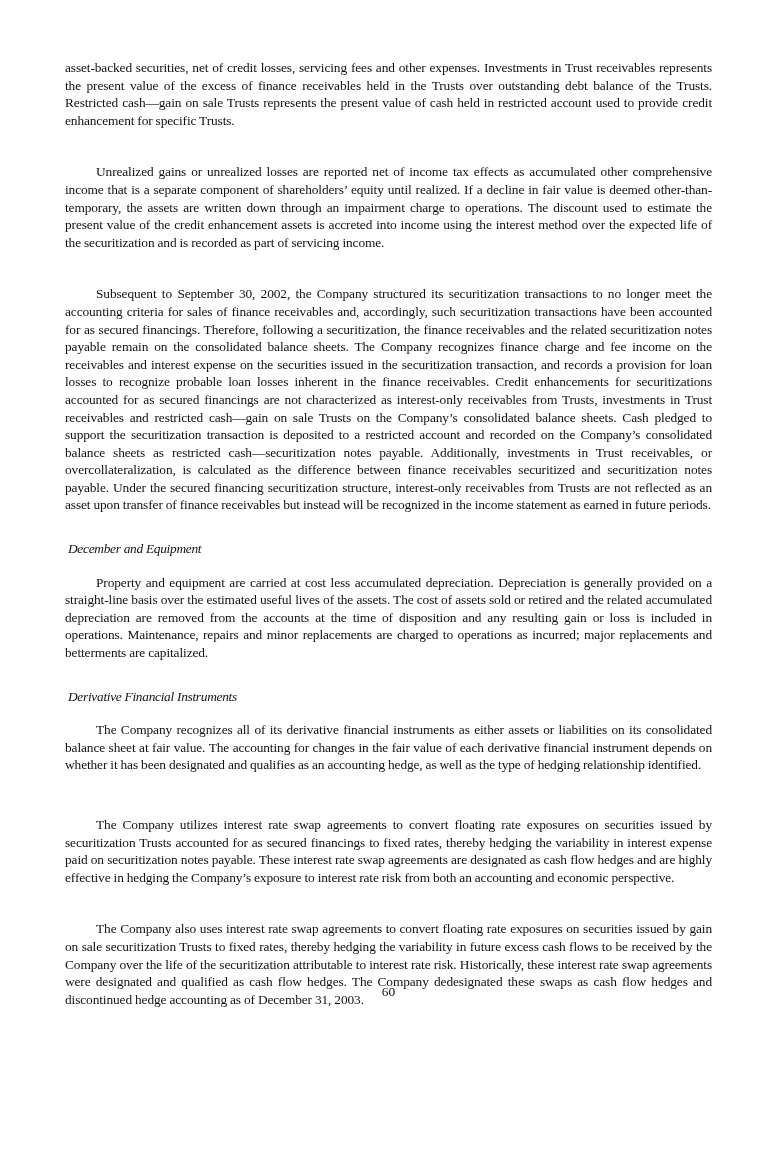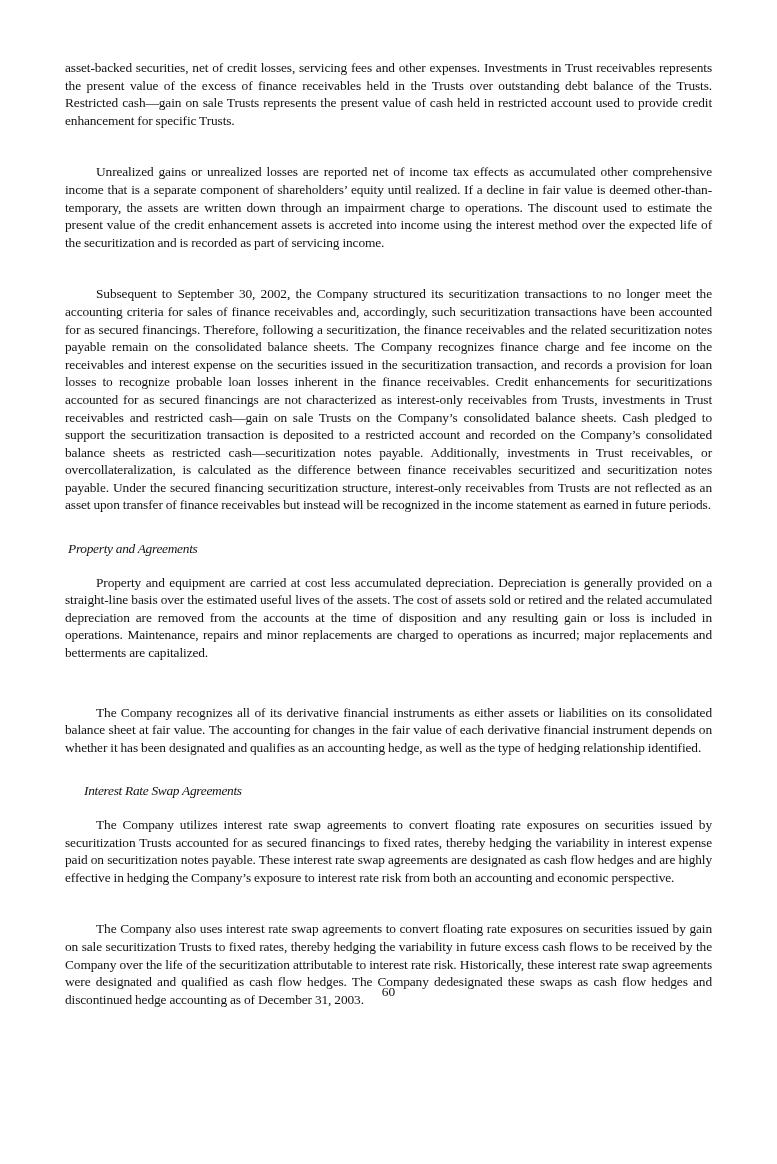--- a/index.html
+++ b/index.html
@@ -34,29 +34,29 @@
 <body>
 
 <div class="page">
   <p class="para first">asset-backed securities, net of credit losses, servicing fees and other expenses. Investments in Trust receivables represents the present value of the excess of finance receivables held in the Trusts over outstanding debt balance of the Trusts. Restricted cash—gain on sale Trusts represents the present value of cash held in restricted account used to provide credit enhancement for specific Trusts.</p>
   <div class="gap-s"></div>
   <p class="para">Unrealized gains or unrealized losses are reported net of income tax effects as accumulated other comprehensive income that is a separate component of shareholders’ equity until realized. If a decline in fair value is deemed other-than-temporary, the assets are written down through an impairment charge to operations. The discount used to estimate the present value of the credit enhancement assets is accreted into income using the interest method over the expected life of the securitization and is recorded as part of servicing income.</p>
   <div class="gap-s"></div>
   <p class="para">Subsequent to September 30, 2002, the Company structured its securitization transactions to no longer meet the accounting criteria for sales of finance receivables and, accordingly, such securitization transactions have been accounted for as secured financings. Therefore, following a securitization, the finance receivables and the related securitization notes payable remain on the consolidated balance sheets. The Company recognizes finance charge and fee income on the receivables and interest expense on the securities issued in the securitization transaction, and records a provision for loan losses to recognize probable loan losses inherent in the finance receivables. Credit enhancements for securitizations accounted for as secured financings are not characterized as interest-only receivables from Trusts, investments in Trust receivables and restricted cash—gain on sale Trusts on the Company’s consolidated balance sheets. Cash pledged to support the securitization transaction is deposited to a restricted account and recorded on the Company’s consolidated balance sheets as restricted cash—securitization notes payable. Additionally, investments in Trust receivables, or overcollateralization, is calculated as the difference between finance receivables securitized and securitization notes payable. Under the secured financing securitization structure, interest-only receivables from Trusts are not reflected as an asset upon transfer of finance receivables but instead will be recognized in the income statement as earned in future periods.</p>
 
   <div class="gap-m"></div>
-  <h3 class="sub">Property and Agreements</h3>
+  <h3 class="sub">December and Equipment</h3>
   <div class="gap-h"></div>
   <p class="para">Property and equipment are carried at cost less accumulated depreciation. Depreciation is generally provided on a straight-line basis over the estimated useful lives of the assets. The cost of assets sold or retired and the related accumulated depreciation are removed from the accounts at the time of disposition and any resulting gain or loss is included in operations. Maintenance, repairs and minor replacements are charged to operations as incurred; major replacements and betterments are capitalized.</p>
 
   <div class="gap-m"></div>
+  <h3 class="sub">Derivative Financial Instruments</h3>
   <div class="gap-h"></div>
   <p class="para">The Company recognizes all of its derivative financial instruments as either assets or liabilities on its consolidated balance sheet at fair value. The accounting for changes in the fair value of each derivative financial instrument depends on whether it has been designated and qualifies as an accounting hedge, as well as the type of hedging relationship identified.</p>
 
   <div class="gap-m"></div>
-  <h3 class="sub deep">Interest Rate Swap Agreements</h3>
   <div class="gap-h"></div>
   <p class="para">The Company utilizes interest rate swap agreements to convert floating rate exposures on securities issued by securitization Trusts accounted for as secured financings to fixed rates, thereby hedging the variability in interest expense paid on securitization notes payable. These interest rate swap agreements are designated as cash flow hedges and are highly effective in hedging the Company’s exposure to interest rate risk from both an accounting and economic perspective.</p>
   <div class="gap-s"></div>
   <p class="para">The Company also uses interest rate swap agreements to convert floating rate exposures on securities issued by gain on sale securitization Trusts to fixed rates, thereby hedging the variability in future excess cash flows to be received by the Company over the life of the securitization attributable to interest rate risk. Historically, these interest rate swap agreements were designated and qualified as cash flow hedges. The Company dedesignated these swaps as cash flow hedges and discontinued hedge accounting as of December 31, 2003.</p>
 </div>
 
 <div class="page-number">60</div>
 
 </body></html>

